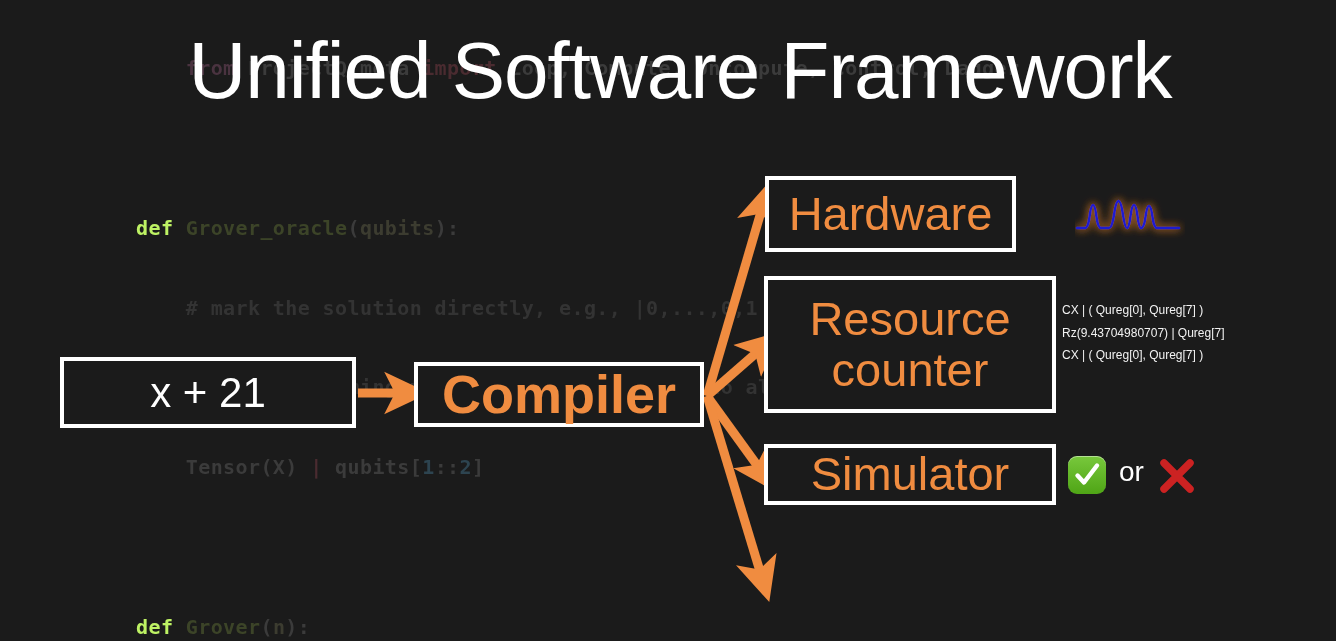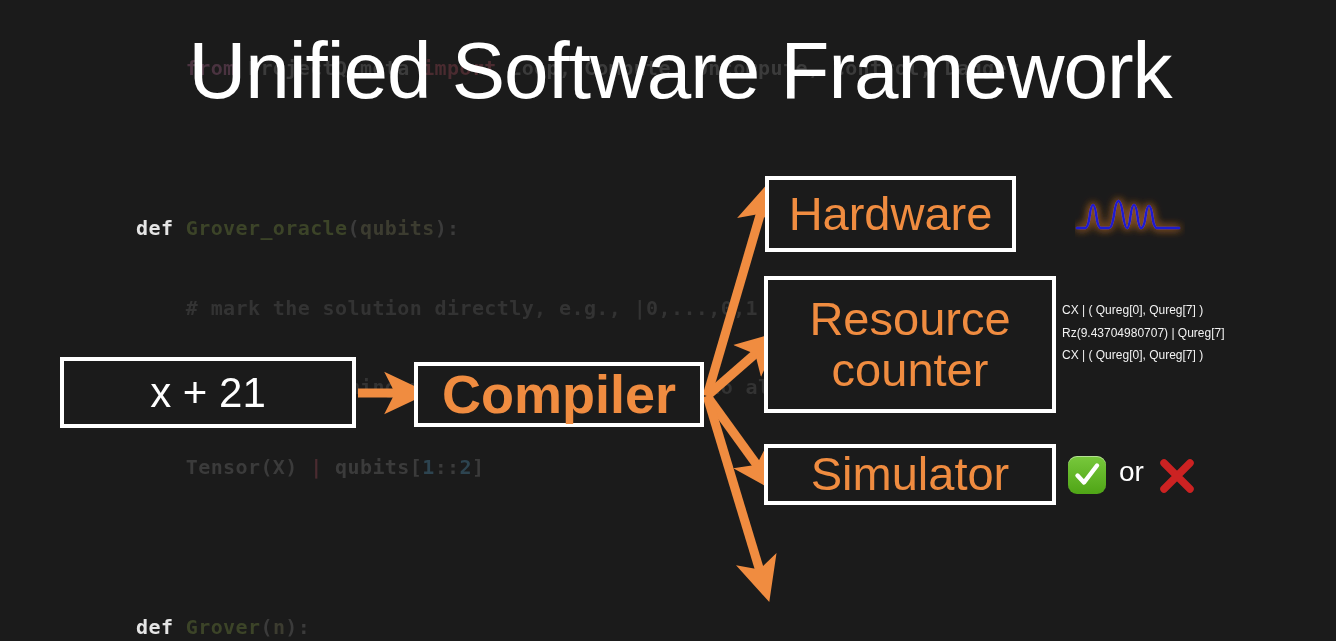--- a/index.html
+++ b/index.html
@@ -9,21 +9,21 @@
   #slide{position:relative;width:1336px;height:641px;background:#1b1b1b;overflow:hidden;}
 
   
   #code-bg{position:absolute;left:0;top:0;width:1336px;height:641px;
            font-family:"DejaVu Sans Mono", monospace;
            font-size:20px;font-weight:bold;line-height:26.6px;
            white-space:pre;color:#3a3a3a;padding-left:136px;padding-top:2px;
            box-sizing:border-box;letter-spacing:0.4px;}
   #code-bg .ln{display:block;height:26.6px;}
   .kw{color:#4a3340;}
-  .kw2{color:#e5e5e5;margin-top:8px;}
+  .kw2{color:#bef264;margin-top:8px;}
   .fn{color:#3c4428;}
   .var{color:#3c3c30;}
   .num{color:#2d4450;}
   .cmt{color:#333333;margin-top:13px;}
   .pl{color:#2f2f2f;}
   .op{color:#4a2b30;}
   .txt{color:#3b3b3b;}
 
   
   #title{position:absolute;left:12px;top:24px;width:1336px;text-align:center;

